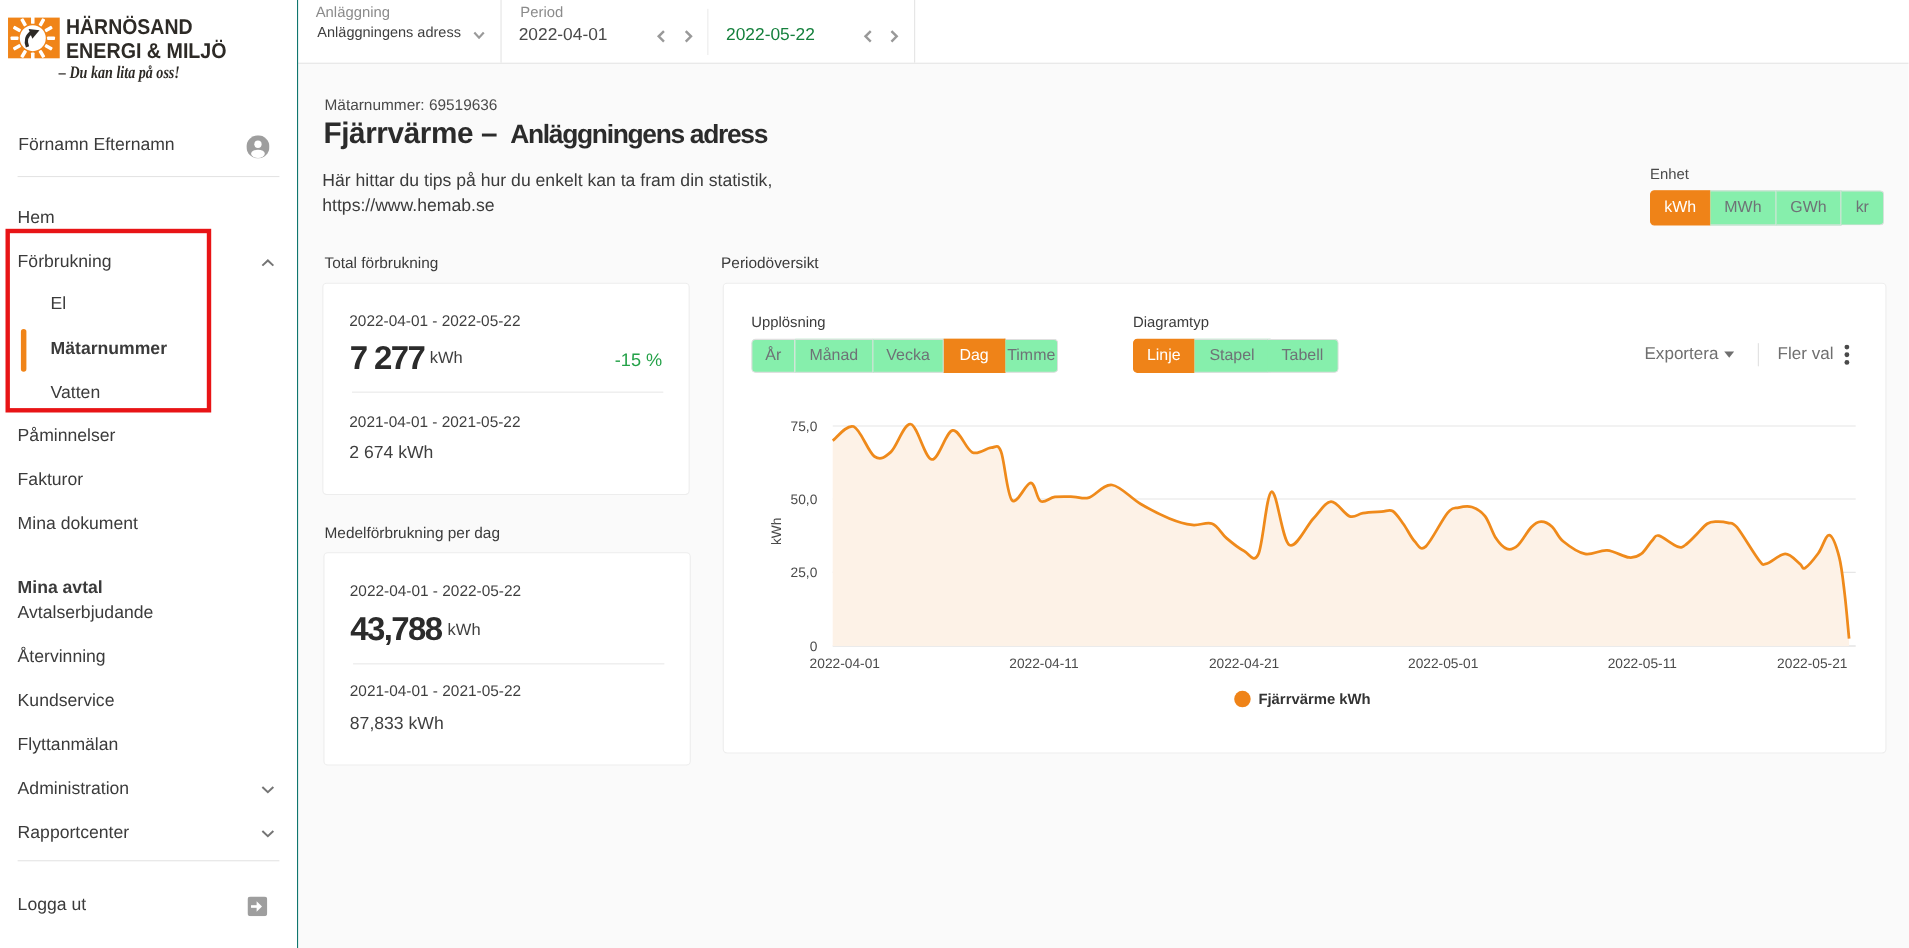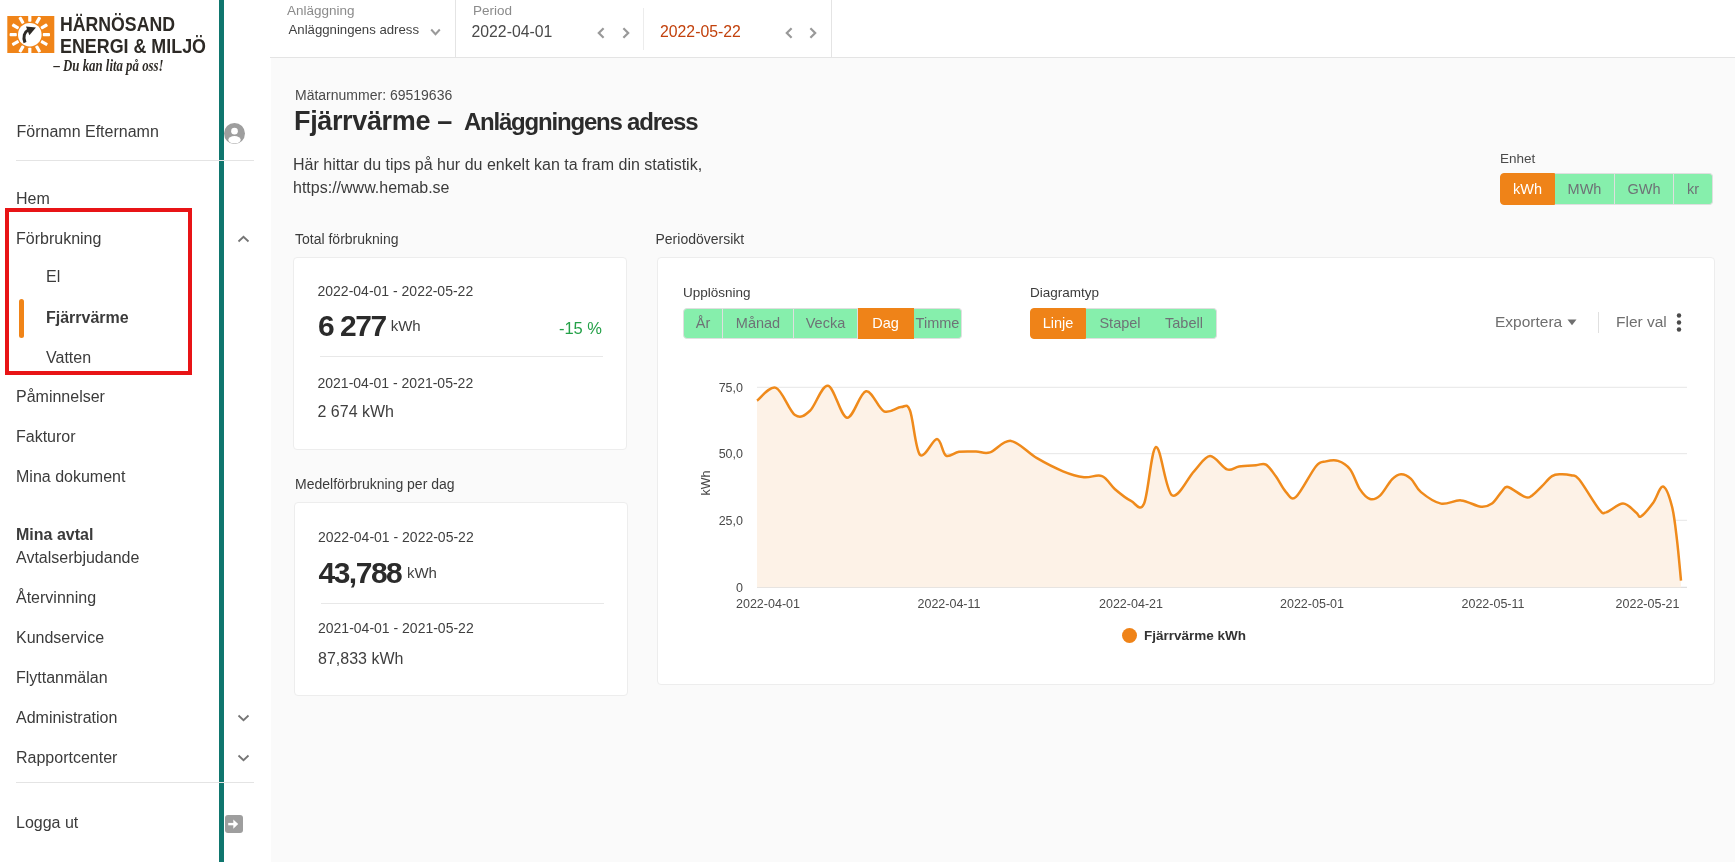--- a/index.html
+++ b/index.html
@@ -1,20 +1,20 @@
 <!DOCTYPE html>
 <html><head><meta charset="utf-8">
 <style>
 *{margin:0;padding:0;box-sizing:border-box}
 html,body{width:1735px;height:862px;overflow:hidden;background:#fff;
 font-family:"Liberation Sans",sans-serif;-webkit-font-smoothing:antialiased}
 .abs{position:absolute}
 #main-bg{position:absolute;left:271px;top:58px;width:1464px;height:804px;background:#fafafa}
 #topbar-border{position:absolute;left:270px;top:57px;width:1465px;height:1px;background:#e4e4e4}
-#sidebar{position:absolute;left:0;top:0;width:224px;height:862px;background:#fff;border-right:5px solid #0f766e}
+#sidebar{position:absolute;left:0;top:0;width:271px;height:862px;background:#fff;border-right:1px solid #0f766e}
 .ni{position:absolute;font-size:16px;color:#3b3b3b}
 .chev{position:absolute;left:237px}
 .hr{position:absolute;left:16px;width:238px;height:1px;background:#e4e4e4}
 .lbl13{position:absolute;font-size:13.5px;color:#8b8b8b}
 .seclbl{position:absolute;font-size:14px;color:#3b3b3b}
 .card{position:absolute;background:#fff;border:1px solid #ededed;border-radius:4px}
 .cdate{position:absolute;font-size:14px;color:#3f3f3f}
 .bignum{position:absolute;font-size:30px;font-weight:700;color:#2b2b2b;letter-spacing:-1.5px}
 .cunit{position:absolute;font-size:15px;color:#3f3f3f}
 .cval{position:absolute;font-size:16px;color:#3f3f3f}
@@ -39,21 +39,21 @@
     <path d="M1.2 1.5 L5.5 6.2 L9.8 1.5" fill="none" stroke="#9a9a9a" stroke-width="2"></path>
   </svg>
 <div class="lbl13" style="left:473px;top:3px">Period</div>
 <div class="abs" style="left:471.5px;top:23px;font-size:15.8px;color:#4a4a4a">2022-04-01</div>
 <svg class="abs" style="left:596px;top:27px" width="10" height="12" viewBox="0 0 10 12">
     <path d="M7.6 1.2 L2.8 6 L7.6 10.8" fill="none" stroke="#999" stroke-width="2.2"></path>
   </svg>
 <svg class="abs" style="left:620.5px;top:27px" width="10" height="12" viewBox="0 0 10 12">
     <path d="M2.4 1.2 L7.2 6 L2.4 10.8" fill="none" stroke="#999" stroke-width="2.2"></path>
   </svg>
-<div class="abs" style="left:660px;top:23px;font-size:15.8px;color:#c2410c">2022-05-22</div>
+<div class="abs" style="left:660px;top:23px;font-size:15.8px;color:#15803d">2022-05-22</div>
 <svg class="abs" style="left:783.5px;top:27px" width="10" height="12" viewBox="0 0 10 12">
     <path d="M7.6 1.2 L2.8 6 L7.6 10.8" fill="none" stroke="#999" stroke-width="2.2"></path>
   </svg>
 <svg class="abs" style="left:808px;top:27px" width="10" height="12" viewBox="0 0 10 12">
     <path d="M2.4 1.2 L7.2 6 L2.4 10.8" fill="none" stroke="#999" stroke-width="2.2"></path>
   </svg>
 
 <div id="sidebar">
 <svg class="abs" style="left:7px;top:8px" width="208" height="74" viewBox="0 0 208 74">
  <rect x="0.3" y="8" width="47" height="37" fill="#f08418"></rect>
@@ -91,21 +91,21 @@
  <circle cx="12" cy="9.3" r="3.8" fill="#fff"></circle>
  <ellipse cx="12" cy="19.2" rx="7.1" ry="4.3" fill="#fff" clip-path="url(#ucl)"></ellipse>
 </svg>
 <div class="hr" style="top:160px"></div>
 <div class="ni" style="top:189.5px;left:16px;font-weight:400">Hem</div>
 <div class="ni" style="top:229.6px;left:16px;font-weight:400">Förbrukning</div>
 <svg class="chev" style="top:235px" width="13" height="8" viewBox="0 0 13 8">
       <path d="M1.5 6.5 L6.5 1.8 L11.5 6.5" fill="none" stroke="#757575" stroke-width="1.8"></path>
     </svg>
 <div class="ni" style="top:268.4px;left:46px;font-weight:400">El</div>
-<div class="ni" style="top:309.1px;left:46px;font-weight:700">Fjärrvärme</div>
+<div class="ni" style="top:309.1px;left:46px;font-weight:700">Mätarnummer</div>
 <div class="ni" style="top:348.8px;left:46px;font-weight:400">Vatten</div>
 <div class="ni" style="top:388.3px;left:16px;font-weight:400">Påminnelser</div>
 <div class="ni" style="top:428.4px;left:16px;font-weight:400">Fakturor</div>
 <div class="ni" style="top:468.3px;left:16px;font-weight:400">Mina dokument</div>
 <div class="ni" style="top:526px;left:16px;font-weight:700">Mina avtal</div>
 <div class="ni" style="top:548.8px;left:16px;font-weight:400">Avtalserbjudande</div>
 <div class="ni" style="top:588.5px;left:16px;font-weight:400">Återvinning</div>
 <div class="ni" style="top:628.6px;left:16px;font-weight:400">Kundservice</div>
 <div class="ni" style="top:669.0px;left:16px;font-weight:400">Flyttanmälan</div>
 <div class="ni" style="top:708.7px;left:16px;font-weight:400">Administration</div>
@@ -136,21 +136,21 @@
 <div class="bgrp" style="left:1500px;top:173px;height:31.5px">
  <div class="btn on first" style="left:0;width:55px">kWh</div>
  <div class="btn" style="left:55px;width:60px">MWh</div>
  <div class="btn" style="left:115px;width:59px">GWh</div>
  <div class="btn last" style="left:174px;width:39px">kr</div>
 </div>
 
 <div class="seclbl" style="left:295px;top:231px">Total förbrukning</div>
 <div class="card" style="left:293px;top:257px;width:334px;height:193px">
  <div class="cdate" style="left:23.5px;top:25.2px">2022-04-01 - 2022-05-22</div>
- <div class="bignum" style="left:24px;top:50.8px">6 277</div>
+ <div class="bignum" style="left:24px;top:50.8px">7 277</div>
  <div class="cunit" style="left:96.7px;top:58.5px">kWh</div>
  <div class="cval" style="right:24px;top:61px;color:#24a148;font-size:16.5px">-15 %</div>
  <div class="cdiv" style="top:98.4px"></div>
  <div class="cdate" style="left:23.5px;top:117.4px">2021-04-01 - 2021-05-22</div>
  <div class="cval" style="left:23.5px;top:144.8px">2 674 kWh</div>
 </div>
 
 <div class="seclbl" style="left:295px;top:476.3px">Medelförbrukning per dag</div>
 <div class="card" style="left:293.5px;top:501.5px;width:334.5px;height:194px">
  <div class="cdate" style="left:23.5px;top:26.8px">2022-04-01 - 2022-05-22</div>

